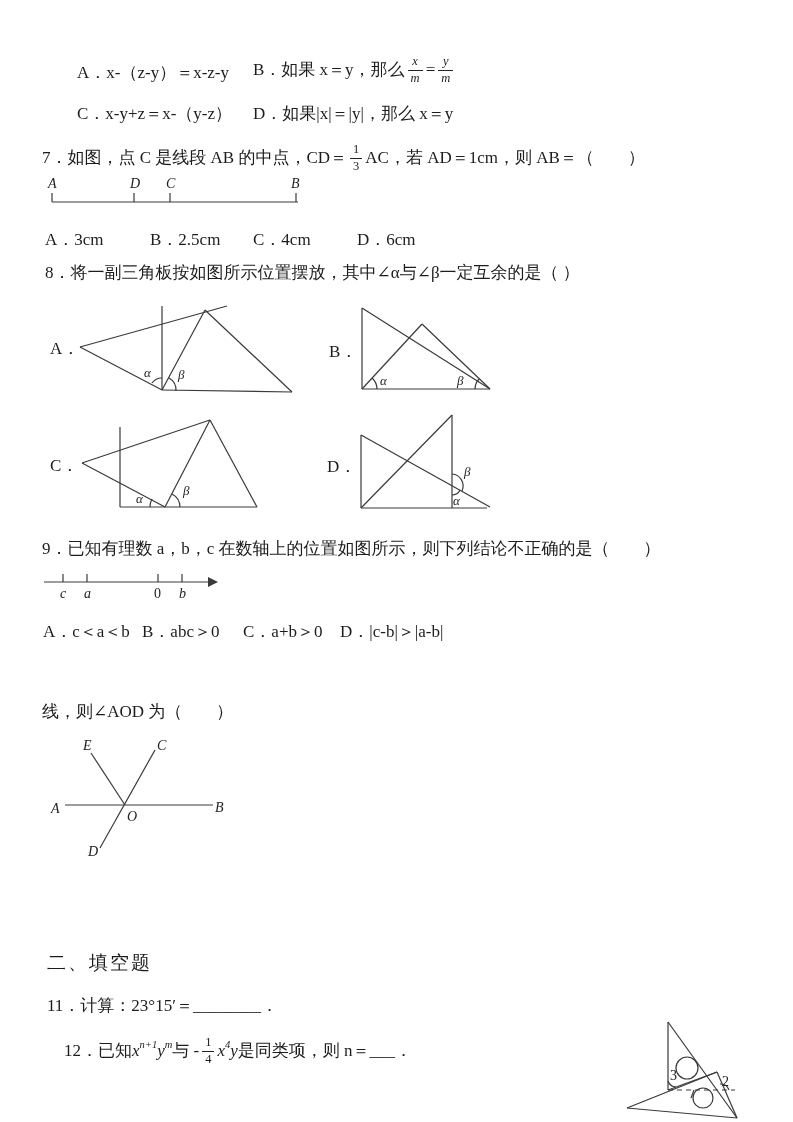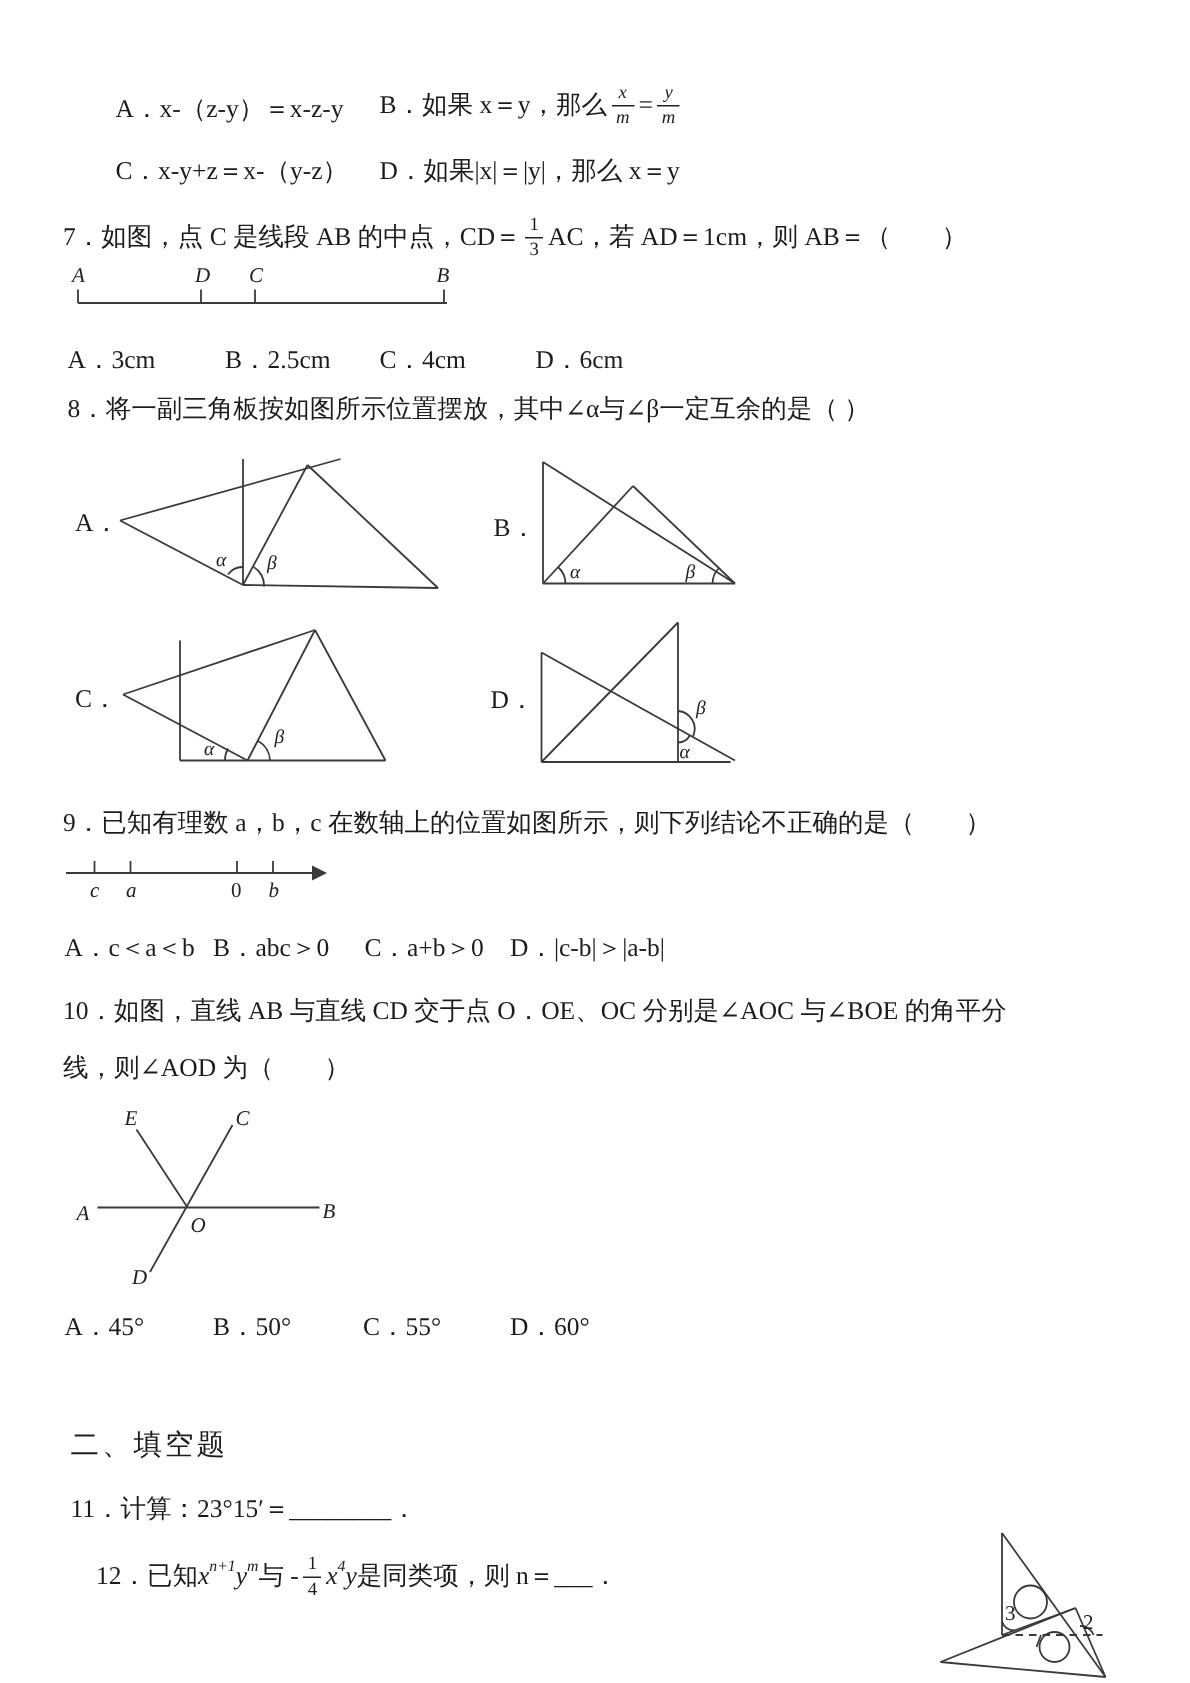--- a/index.html
+++ b/index.html
@@ -155,43 +155,36 @@
     <text class="it" x="143" y="30">b</text>
   </svg>
 
   <div class="row" style="top:620px">
     <span style="left:43px">A．c＜a＜b</span>
     <span style="left:142px">B．abc＞0</span>
     <span style="left:243px">C．a+b＞0</span>
     <span style="left:340px">D．|c-b|＞|a-b|</span>
   </div>
 
-  <div class="t" style="left:42px;top:663px">10．如图，直线 AB 与直线 CD 交于点 O．OE、OC 分别是∠AOC 与∠BOE 的角平分</div>
   <div class="t" style="left:42px;top:701px">线，则∠AOD 为（　　）</div>
 
   <svg style="left:38px;top:730px" width="195" height="128" viewBox="0 0 195 128">
     <g>
       <line x1="27" y1="75" x2="175" y2="75"></line>
       <line x1="62" y1="118" x2="117" y2="20"></line>
       <line x1="87" y1="75" x2="53" y2="23"></line>
     </g>
     <text class="it" x="45" y="20">E</text>
     <text class="it" x="119" y="20">C</text>
     <text class="it" x="13" y="83">A</text>
     <text class="it" x="177" y="82">B</text>
     <text class="it" x="89" y="91">O</text>
     <text class="it" x="50" y="126">D</text>
   </svg>
 
-  <div class="row" style="top:873px">
-    <span style="left:43px">A．45°</span>
-    <span style="left:142px">B．50°</span>
-    <span style="left:242px">C．55°</span>
-    <span style="left:340px">D．60°</span>
-  </div>
 
   <div class="sec" style="left:47px;top:950px">二、填空题</div>
 
   <div class="t" style="left:47px;top:995px">11．计算：23°15′＝________．</div>
 
   <div class="t fx" style="left:64px;top:1030px;height:42px">
     <span>12．已知 </span>
     <span class="v">x</span>
     <span class="sup">n+1</span>
     <span class="v">y</span>

